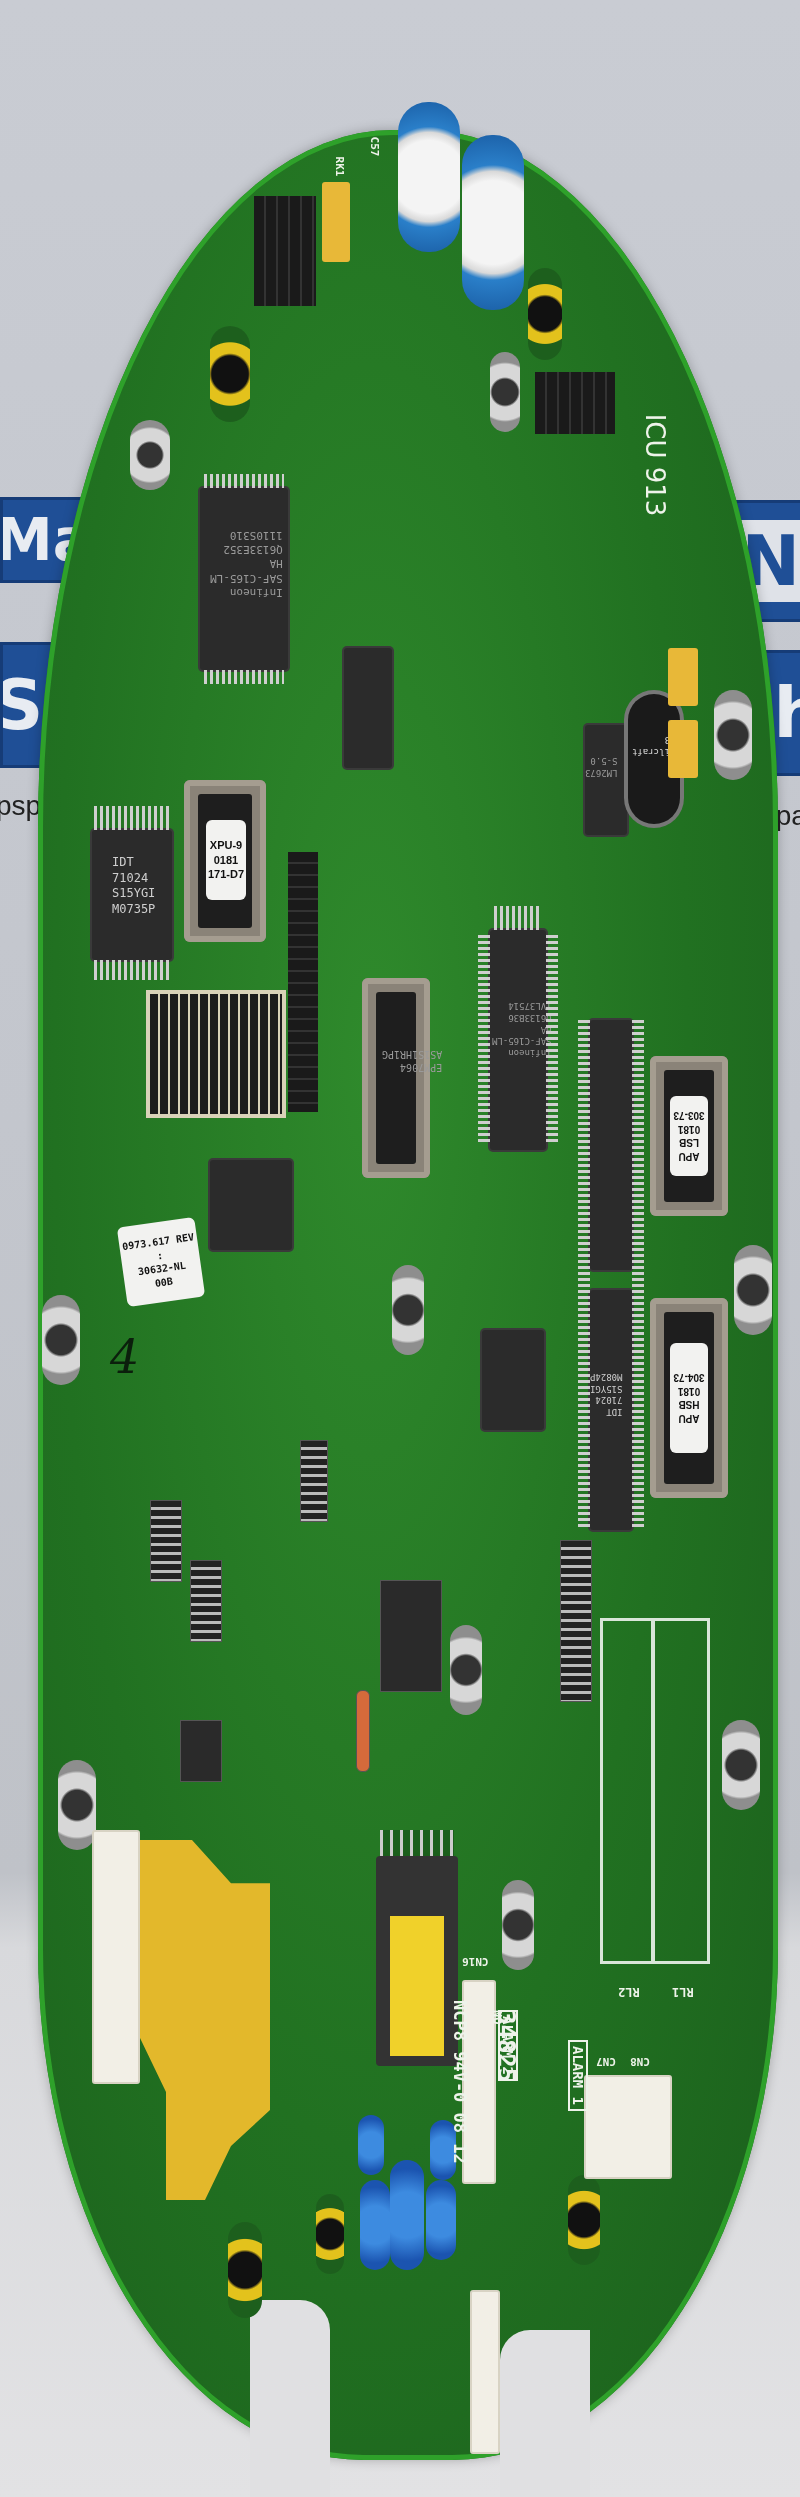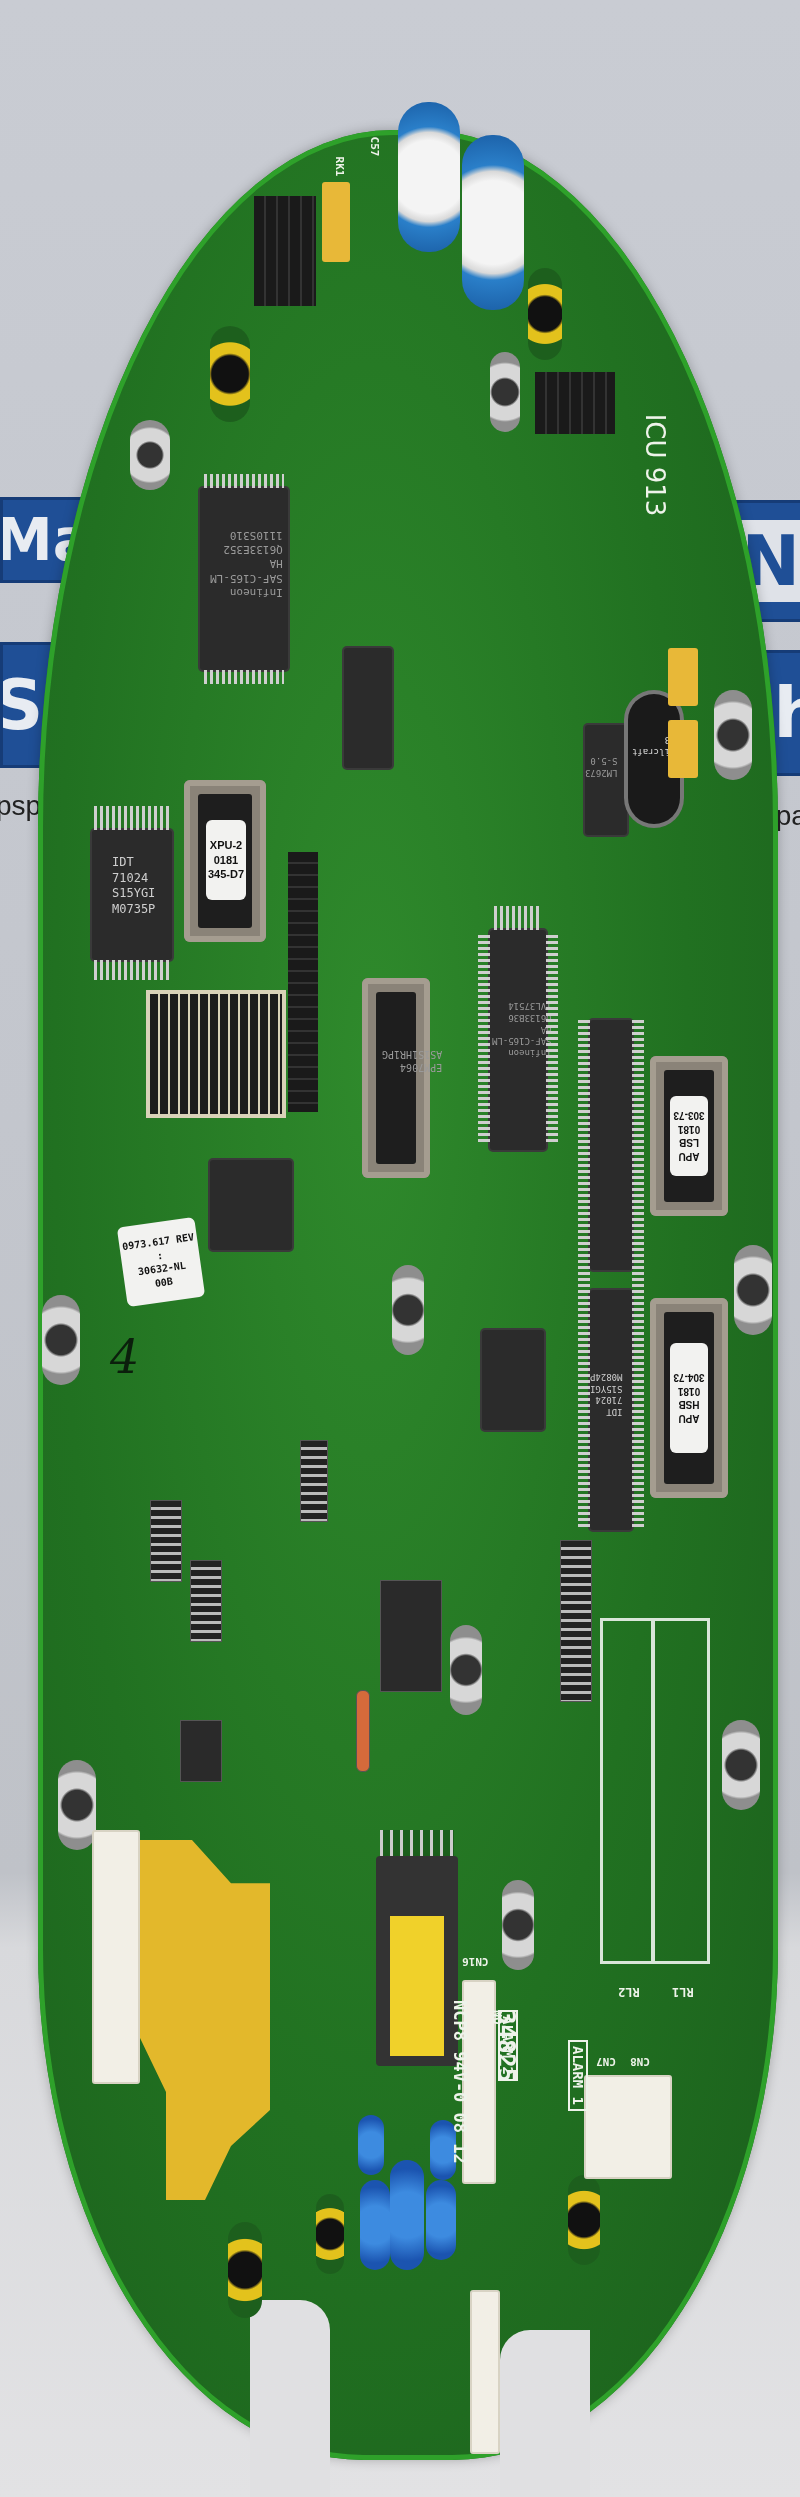--- a/index.html
+++ b/index.html
@@ -105,23 +105,23 @@
     <div>Q6133E352</div>
     <div>1110S310</div>
   </div>
 </div>
 <div class="pins-h" style="left:204px;top:474px;width:80px;height:14px;"></div>
 <div class="pins-h" style="left:204px;top:670px;width:80px;height:14px;"></div>
 
 <div class="plcc" style="left:184px;top:780px;width:82px;height:162px;">
   <div class="inner"></div>
   <div class="label" style="left:22px;top:40px;width:40px;height:80px;font-size:11px;">
-    <div>XPU-2</div>
+    <div>XPU-9</div>
     <div>0181</div>
-    <div>345-D7</div>
+    <div>171-D7</div>
   </div>
 </div>
 
 <div class="chip" style="left:92px;top:830px;width:80px;height:130px;">
   <div class="chip-text" style="left:20px;top:25px;color:#cfcfcf;font-size:12px;">
     <div>IDT</div>
     <div>71024</div>
     <div>S15YGI</div>
     <div>M0735P</div>
   </div>

